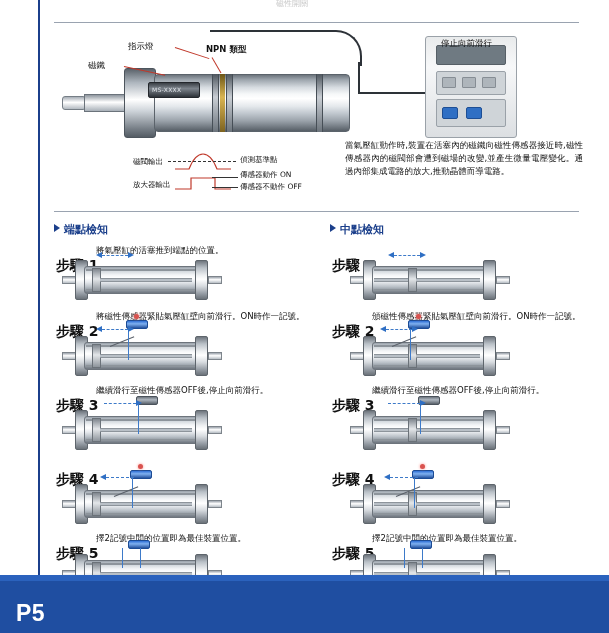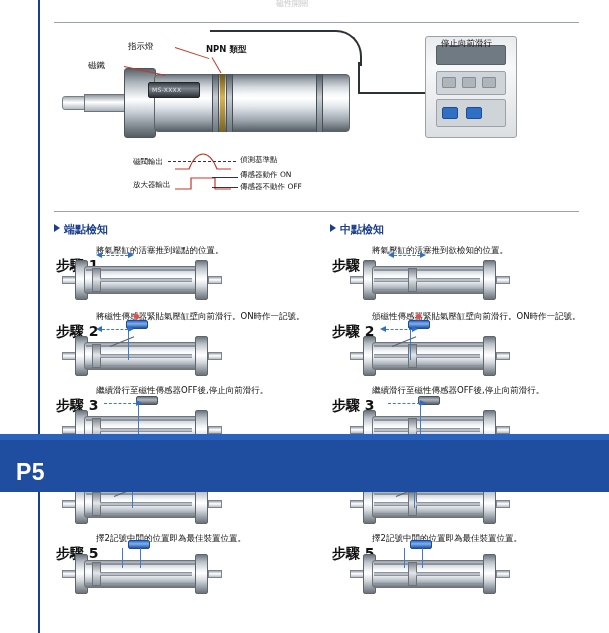--- a/index.html
+++ b/index.html
@@ -13,21 +13,21 @@
     font-family: "DejaVu Sans", "Liberation Sans", sans-serif;
     position: relative;
     overflow: hidden;
     color: #000;
   }
 
   
   .page {
     position: absolute;
     left: 0; top: 0;
-    width: 609px; height: 492px;
+    width: 609px; height: 633px;
     background: #fff;
   }
   .left-rule {
     position: absolute;
     left: 38px; top: 0;
     width: 2px; height: 633px;
     background: #1b3f8b;
   }
   .footer-bar {
     position: absolute;
@@ -489,20 +489,21 @@
   <div class="wave2">
     <svg width="56" height="14" viewBox="0 0 56 14">
       <path d="M0,13 L16,13 L16,2 L40,2 L40,13 L56,13" fill="none" stroke="#c0392b" stroke-width="1.2"></path>
     </svg>
   </div>
   <div class="lbl-sm" style="left:240px; top:170px;">傳感器動作 ON</div>
   <div class="lbl-sm" style="left:240px; top:182px;">傳感器不動作 OFF</div>
   <div class="leader-blk" style="left:212px; top:177px; width:26px;"></div>
   <div class="leader-blk" style="left:212px; top:187px; width:26px;"></div>
 
+  <div class="para">當氣壓缸動作時,裝置在活塞內的磁鐵向磁性傳感器接近時,磁性傳感器內的磁閥部會遭到磁場的改變,並產生微量電壓變化。通過內部集成電路的放大,推動晶體而導電路。</div>
 
   <div class="section-rule"></div>
 
   <div class="col-head" style="left:54px; top:222px;">
     <span class="tri"></span><span>端點檢知</span>
   </div>
   <div class="col-head" style="left:330px; top:222px;font-family:Liberation Serif, serif;">
     <span class="tri"></span><span>中點檢知</span>
   </div>
 
@@ -612,21 +613,20 @@
     <div class="capR"></div>
       <div class="rodR"></div>
   </div>
   <div class="sensor on" style="left:128px; top:540px;"></div>
   <div class="vline" style="left:122px; top:548px; height:20px;"></div>
   <div class="vline" style="left:140px; top:548px; height:20px;"></div>
 
   <div class="step-label" style="left:332px; top:245px;">
     <b>步驟 1</b>
   </div>
-  <div class="step-text" style="left:372px; top:245px;">將氣壓缸的活塞推到欲檢知的位置。</div>
   <div class="cyl" style="left:350px; top:258px;">
     <div class="rod"></div>
       <div class="capL"></div>
       <div class="body"></div>
     <div class="tieT"></div>
       <div class="tieB"></div>
     <div class="piston" style="left:58px;"></div>
     <div class="pistonline" style="left:24px; width:34px;"></div>
     <div class="pistonline" style="left:66px; width:64px;"></div>
     <div class="capR"></div>

